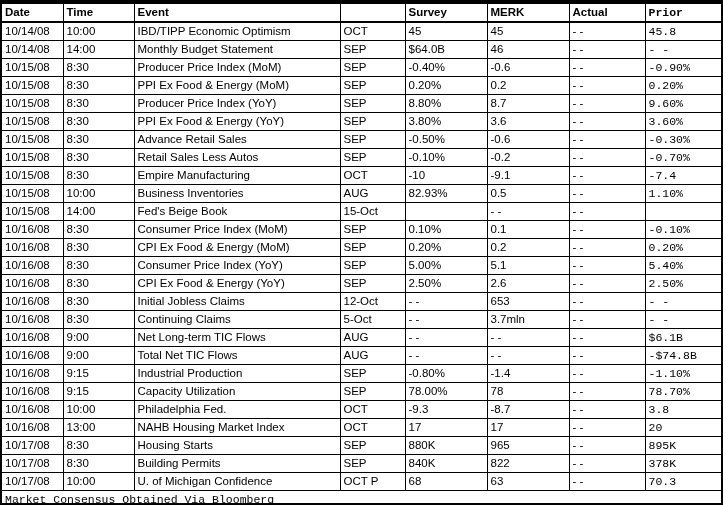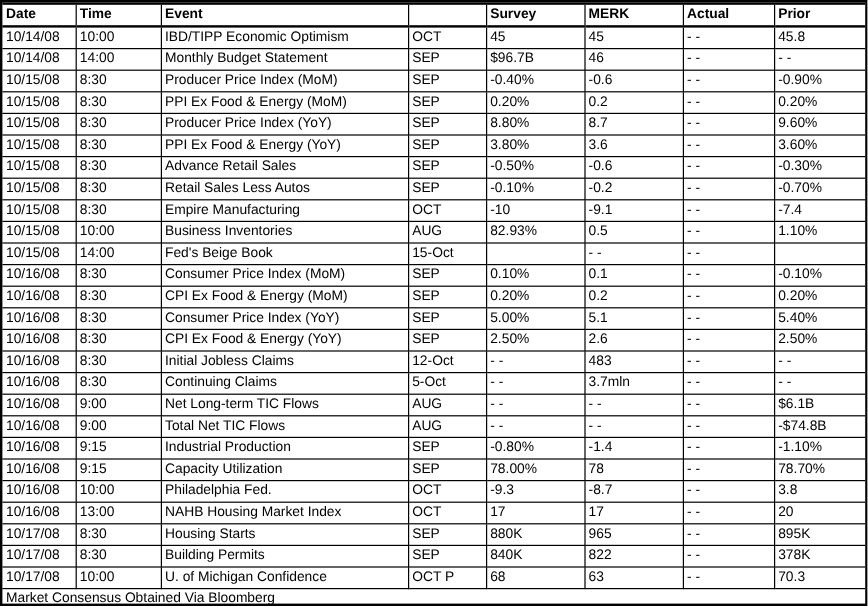--- a/index.html
+++ b/index.html
@@ -61,20 +61,21 @@
     overflow: hidden;
     box-sizing: border-box;
     vertical-align: middle;
   }
   th {
     font-weight: bold;
     border-bottom: 2px solid #000000;
   }
   tr td:last-child, tr th:last-child {
     border-right: none;
+    font-family: Liberation Mono, monospace;
   }
   .footer-row td {
     border-right: none;
     border-bottom: none;
     font-size: 11.5px;
   }
   .spacer {
     flex: 1;
   }
 </style>
@@ -115,21 +116,21 @@
           <td>45</td>
           <td>45</td>
           <td>- -</td>
           <td>45.8</td>
         </tr>
         <tr>
           <td>10/14/08</td>
           <td>14:00</td>
           <td>Monthly Budget Statement</td>
           <td>SEP</td>
-          <td>$96.7B</td>
+          <td>$64.0B</td>
           <td>46</td>
           <td>- -</td>
           <td>- -</td>
         </tr>
         <tr>
           <td>10/15/08</td>
           <td>8:30</td>
           <td>Producer Price Index (MoM)</td>
           <td>SEP</td>
           <td>-0.40%</td>
@@ -256,21 +257,21 @@
           <td>2.6</td>
           <td>- -</td>
           <td>2.50%</td>
         </tr>
         <tr>
           <td>10/16/08</td>
           <td>8:30</td>
           <td>Initial Jobless Claims</td>
           <td>12-Oct</td>
           <td>- -</td>
-          <td>483</td>
+          <td>653</td>
           <td>- -</td>
           <td>- -</td>
         </tr>
         <tr>
           <td>10/16/08</td>
           <td>8:30</td>
           <td>Continuing Claims</td>
           <td>5-Oct</td>
           <td>- -</td>
           <td>3.7mln</td>

